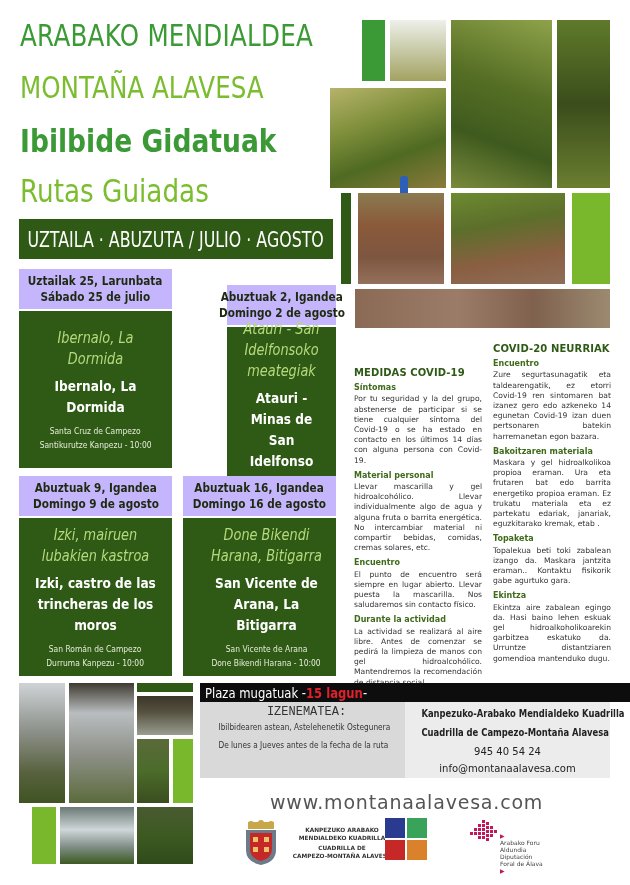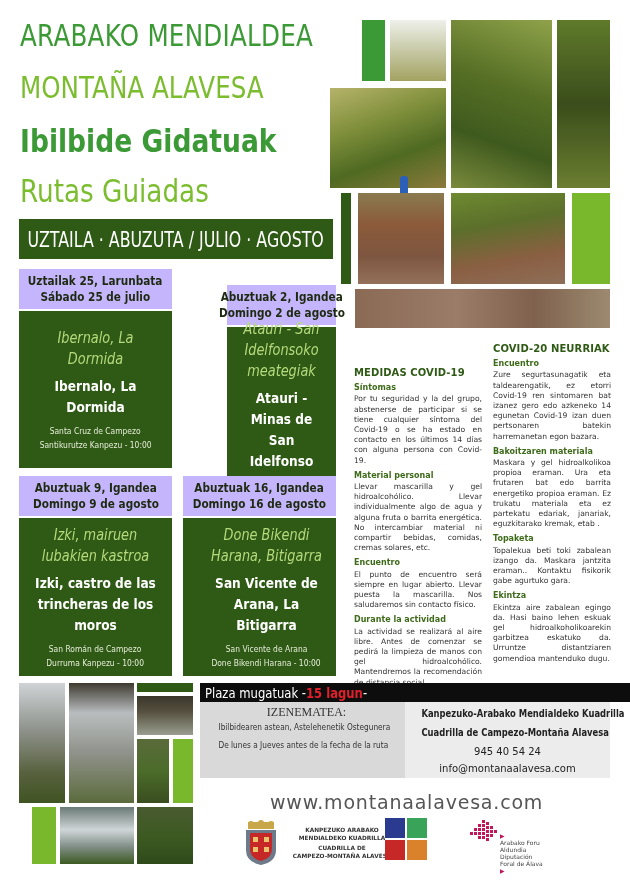--- a/index.html
+++ b/index.html
@@ -47,21 +47,21 @@
   .green-mid { background: #3b9a35; }
   .green-light { background: #79b82d; }
 
   
   .info-bar { left: 200px; top: 683px; width: 454px; height: 19px; background: #0d0d0d; color: #fff; display: flex; align-items: center; font-family: "DejaVu Sans", sans-serif; font-size: 13.5px; white-space: nowrap; }
   .info-bar .half { width: 205px; overflow: hidden; padding-left: 5px; }
   .info-bar .half span.inner { display: inline-block; transform: scaleX(0.86); transform-origin: left; }
   .info-bar .red { color: #e1202b; font-weight: bold; }
   .info-left { left: 200px; top: 702px; width: 205px; height: 76px; background: #d9d9d9; text-align: center; color: #333; }
   .info-right { left: 405px; top: 702px; width: 205px; height: 76px; background: #ececec; text-align: center; color: #222; }
-  .il-h { font-family: Liberation Serif, serif; font-size: 12px; line-height: 15px; padding-left: 8px; }
+  .il-h { font-family: Liberation Mono, monospace; font-size: 12px; line-height: 15px; padding-left: 8px; }
   .il-s { font-family: "DejaVu Sans", sans-serif; font-size: 9px; line-height: 15px; transform: scaleX(0.82); white-space: nowrap; }
   .ir-b { font-family: "DejaVu Sans", sans-serif; font-weight: bold; font-size: 10px; line-height: 19px; transform: scaleX(0.84); white-space: nowrap; }
   .ir-n { font-family: "DejaVu Sans", sans-serif; font-size: 10px; line-height: 19px; }
 
   .url { left: 270px; top: 791px; font-family: "DejaVu Sans", sans-serif; font-size: 19px; color: #555; letter-spacing: 0.8px; }
 
   
   .shield { left: 242px; top: 820px; width: 38px; height: 46px; }
   .logo-text { left: 287px; top: 827px; width: 110px; font-family: "DejaVu Sans", sans-serif; font-size: 5.8px; font-weight: bold; color: #333; text-align: center; line-height: 7.5px; }
   .tiles { left: 385px; top: 818px; width: 42px; height: 42px; display: grid; grid-template-columns: 1fr 1fr; gap: 2px; }

